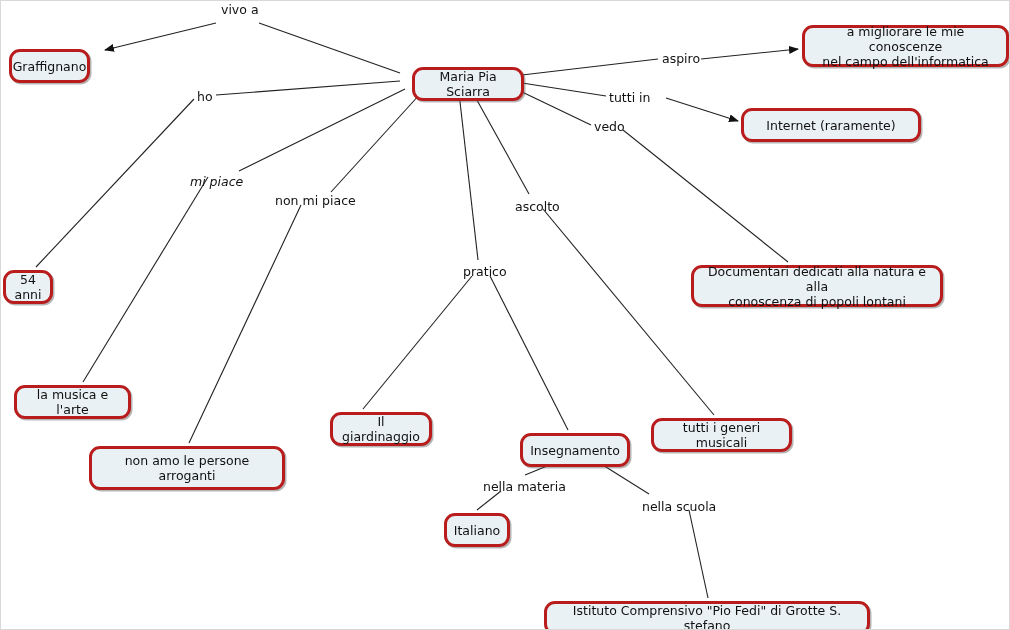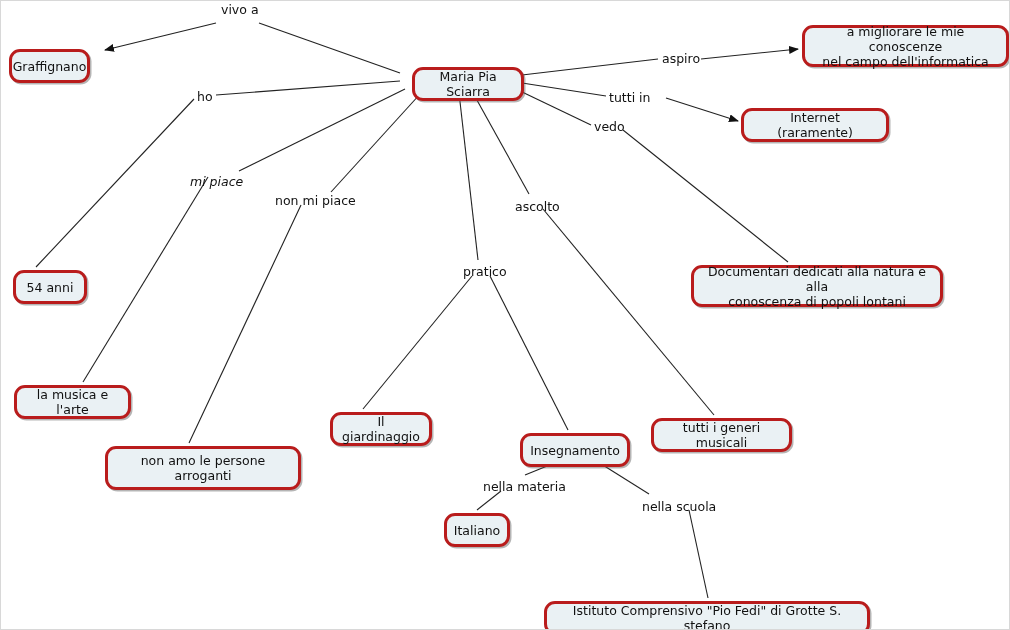--- a/index.html
+++ b/index.html
@@ -91,26 +91,26 @@
         <line x1="597" y1="461" x2="648" y2="493" stroke="#222222" stroke-width="1.1"></line>
         <line x1="688" y1="509" x2="707" y2="597" stroke="#222222" stroke-width="1.1"></line>
       </g>
   </svg>
 
   <div id="node-layer">
       <div class="node" style="left: 399px; top: 66px; width: 112px; height: 26px; margin-left: 12px;">Maria Pia Sciarra</div>
       <div class="node" style="left: 8px; top: 48px; width: 81px; height: 26px;">Graffignano</div>
       <div class="node" style="left: 801px; top: 24px; width: 207px; height: 42px;">a migliorare le mie conoscenze
 nel campo dell'informatica</div>
-      <div class="node" style="left: 740px; top: 107px; width: 148px; height: 26px;">Internet (raramente)</div>
+      <div class="node" style="left: 740px; top: 107px; width: 180px; height: 26px;">Internet (raramente)</div>
       <div class="node" style="left: 690px; top: 264px; width: 252px; height: 42px;">Documentari dedicati alla natura e alla
 conoscenza di popoli lontani</div>
-      <div class="node" style="left: 12px; top: 269px; width: 74px; height: 26px;">54 anni</div>
+      <div class="node" style="left: 2px; top: 269px; width: 50px; height: 26px;">54 anni</div>
       <div class="node" style="left: 13px; top: 384px; width: 117px; height: 26px;">la musica e l'arte</div>
-      <div class="node" style="left: 104px; top: 445px; width: 196px; height: 44px;">non amo le persone arroganti</div>
+      <div class="node" style="left: 88px; top: 445px; width: 196px; height: 44px;">non amo le persone arroganti</div>
       <div class="node" style="left: 309px; top: 411px; width: 102px; height: 28px; margin-left: 20px;">Il giardinaggio</div>
       <div class="node" style="left: 519px; top: 432px; width: 110px; height: 16px;">Insegnamento</div>
       <div class="node" style="left: 650px; top: 417px; width: 141px; height: 32px;">tutti i generi musicali</div>
       <div class="node" style="left: 443px; top: 512px; width: 66px; height: 28px;">Italiano</div>
       <div class="node" style="left: 543px; top: 600px; width: 326px; height: 28px;">Istituto Comprensivo "Pio Fedi" di Grotte S. stefano</div>
     </div>
   <div id="label-layer">
       <div class="linklabel" style="left: 220px; top: 2px;">vivo a</div>
       <div class="linklabel" style="left: 661px; top: 51px;">aspiro</div>
       <div class="linklabel" style="left: 608px; top: 90px;">tutti in</div>

